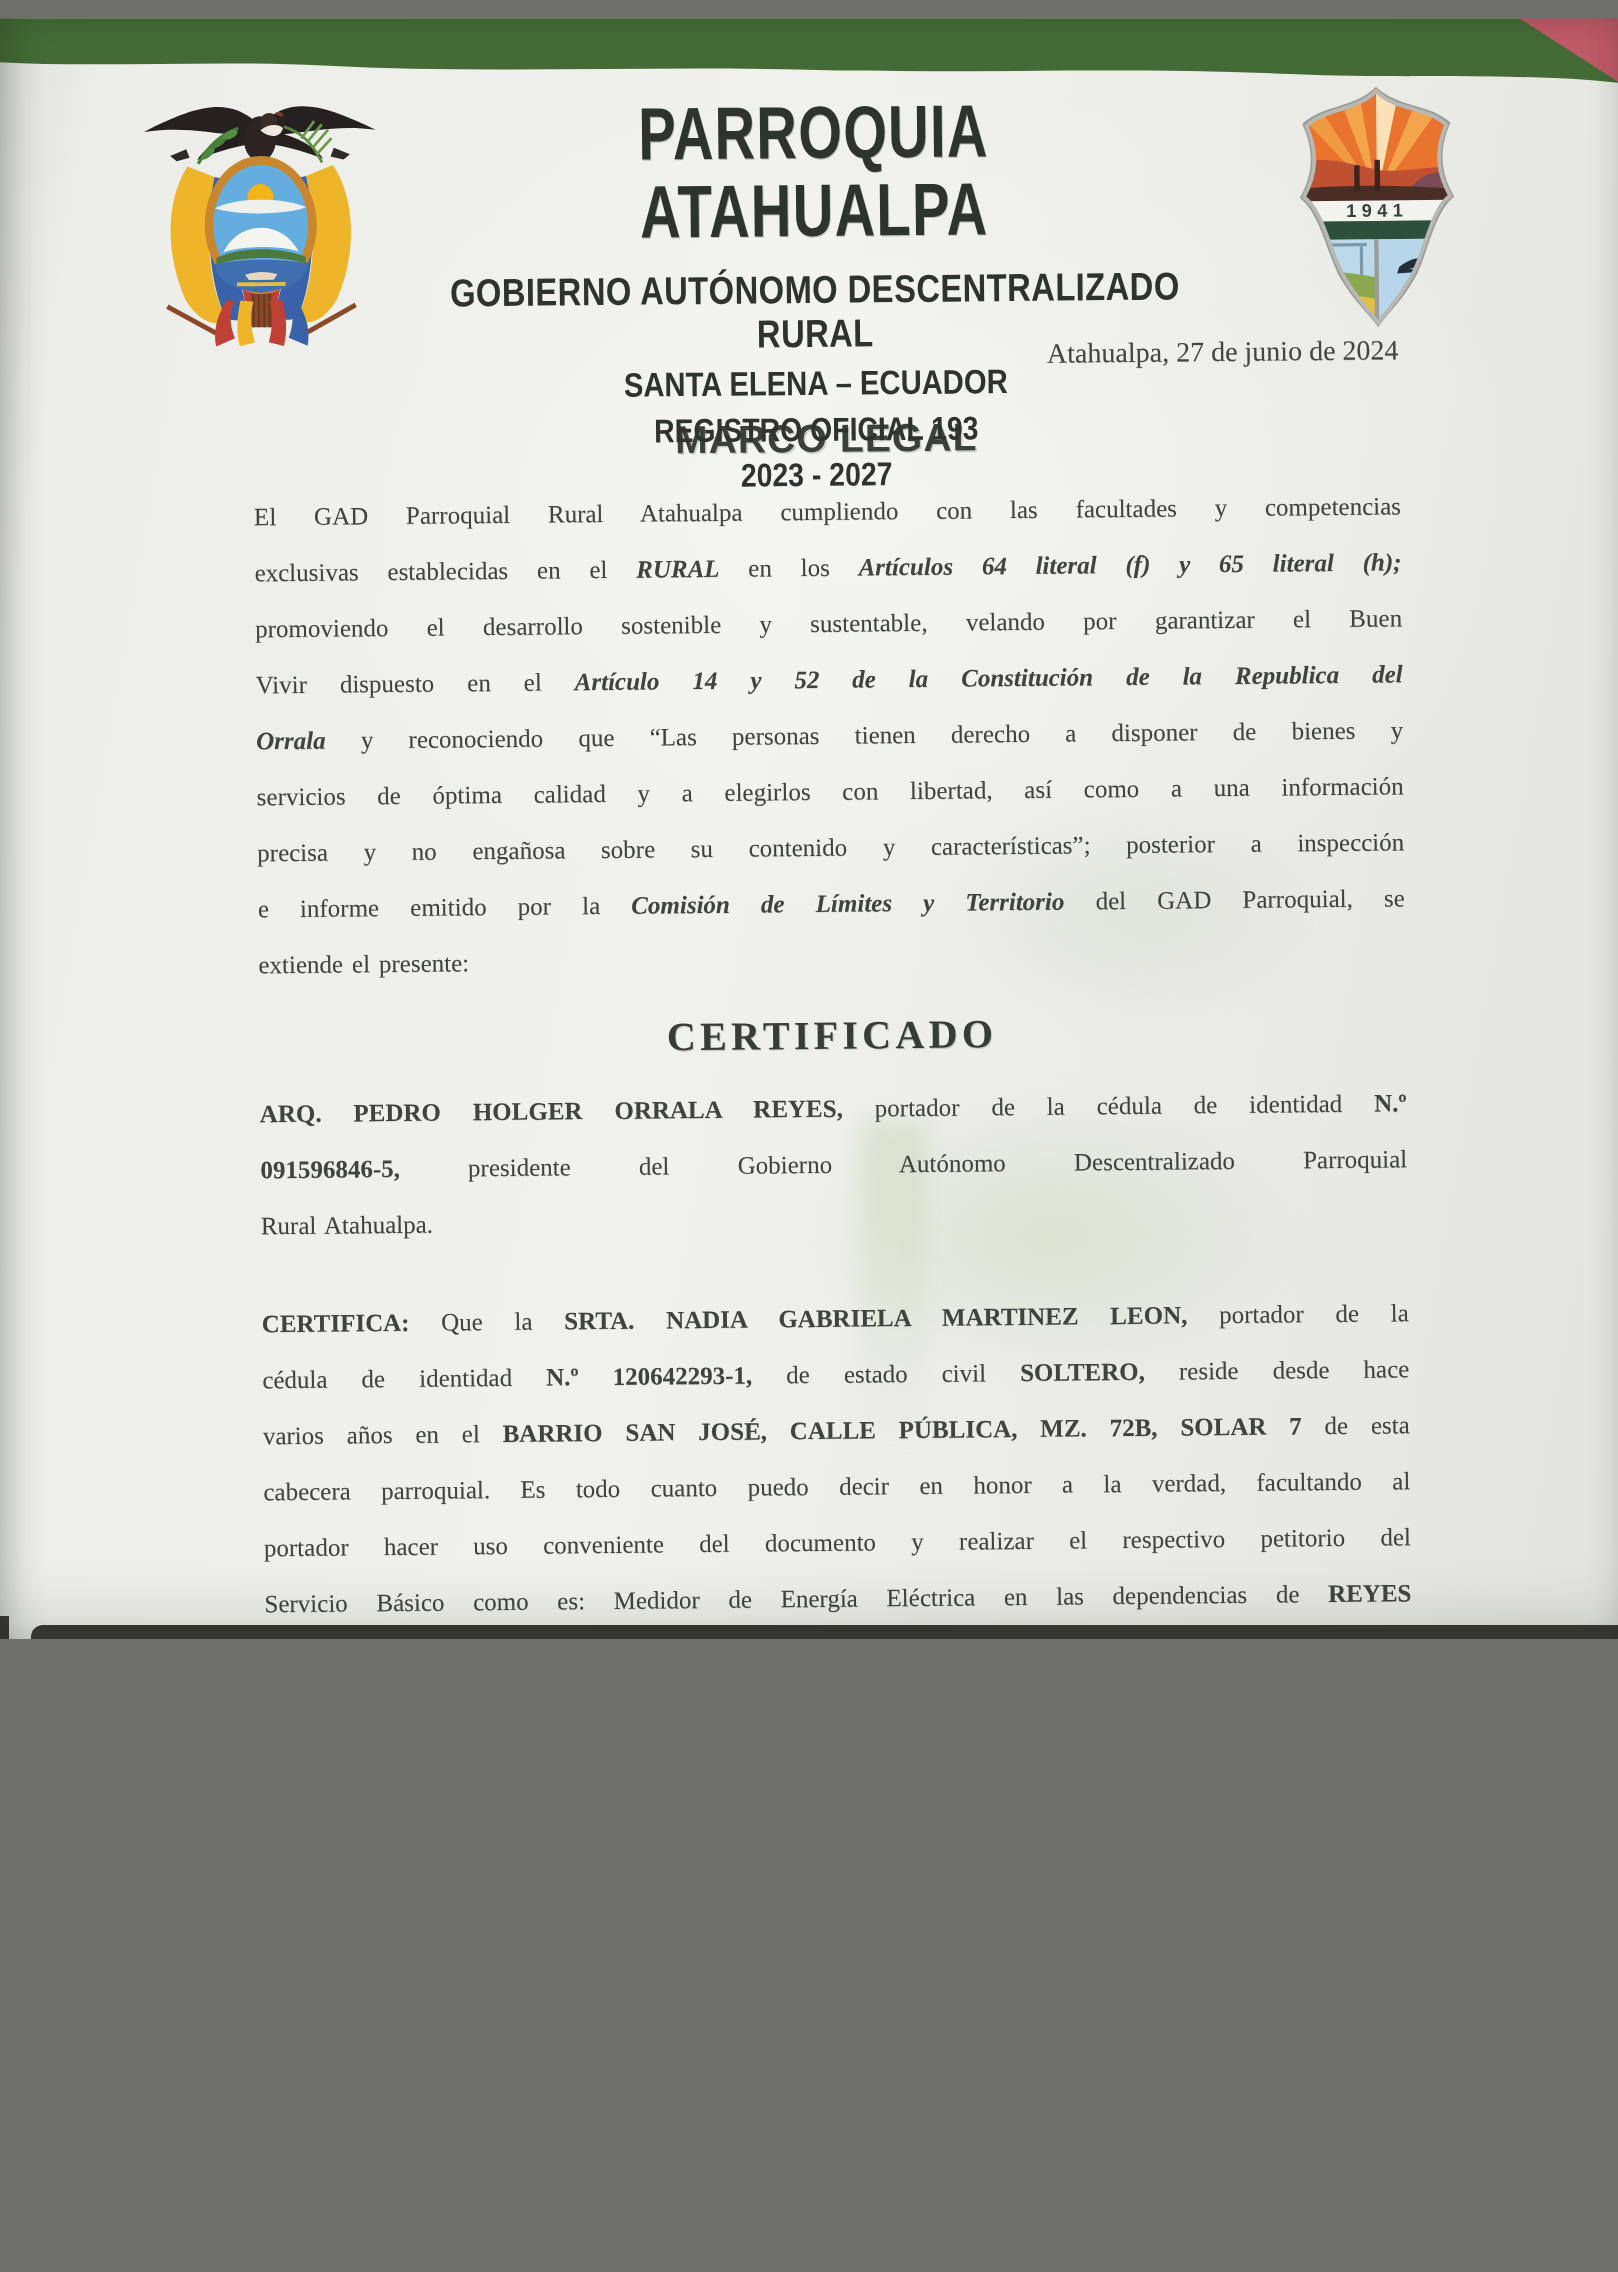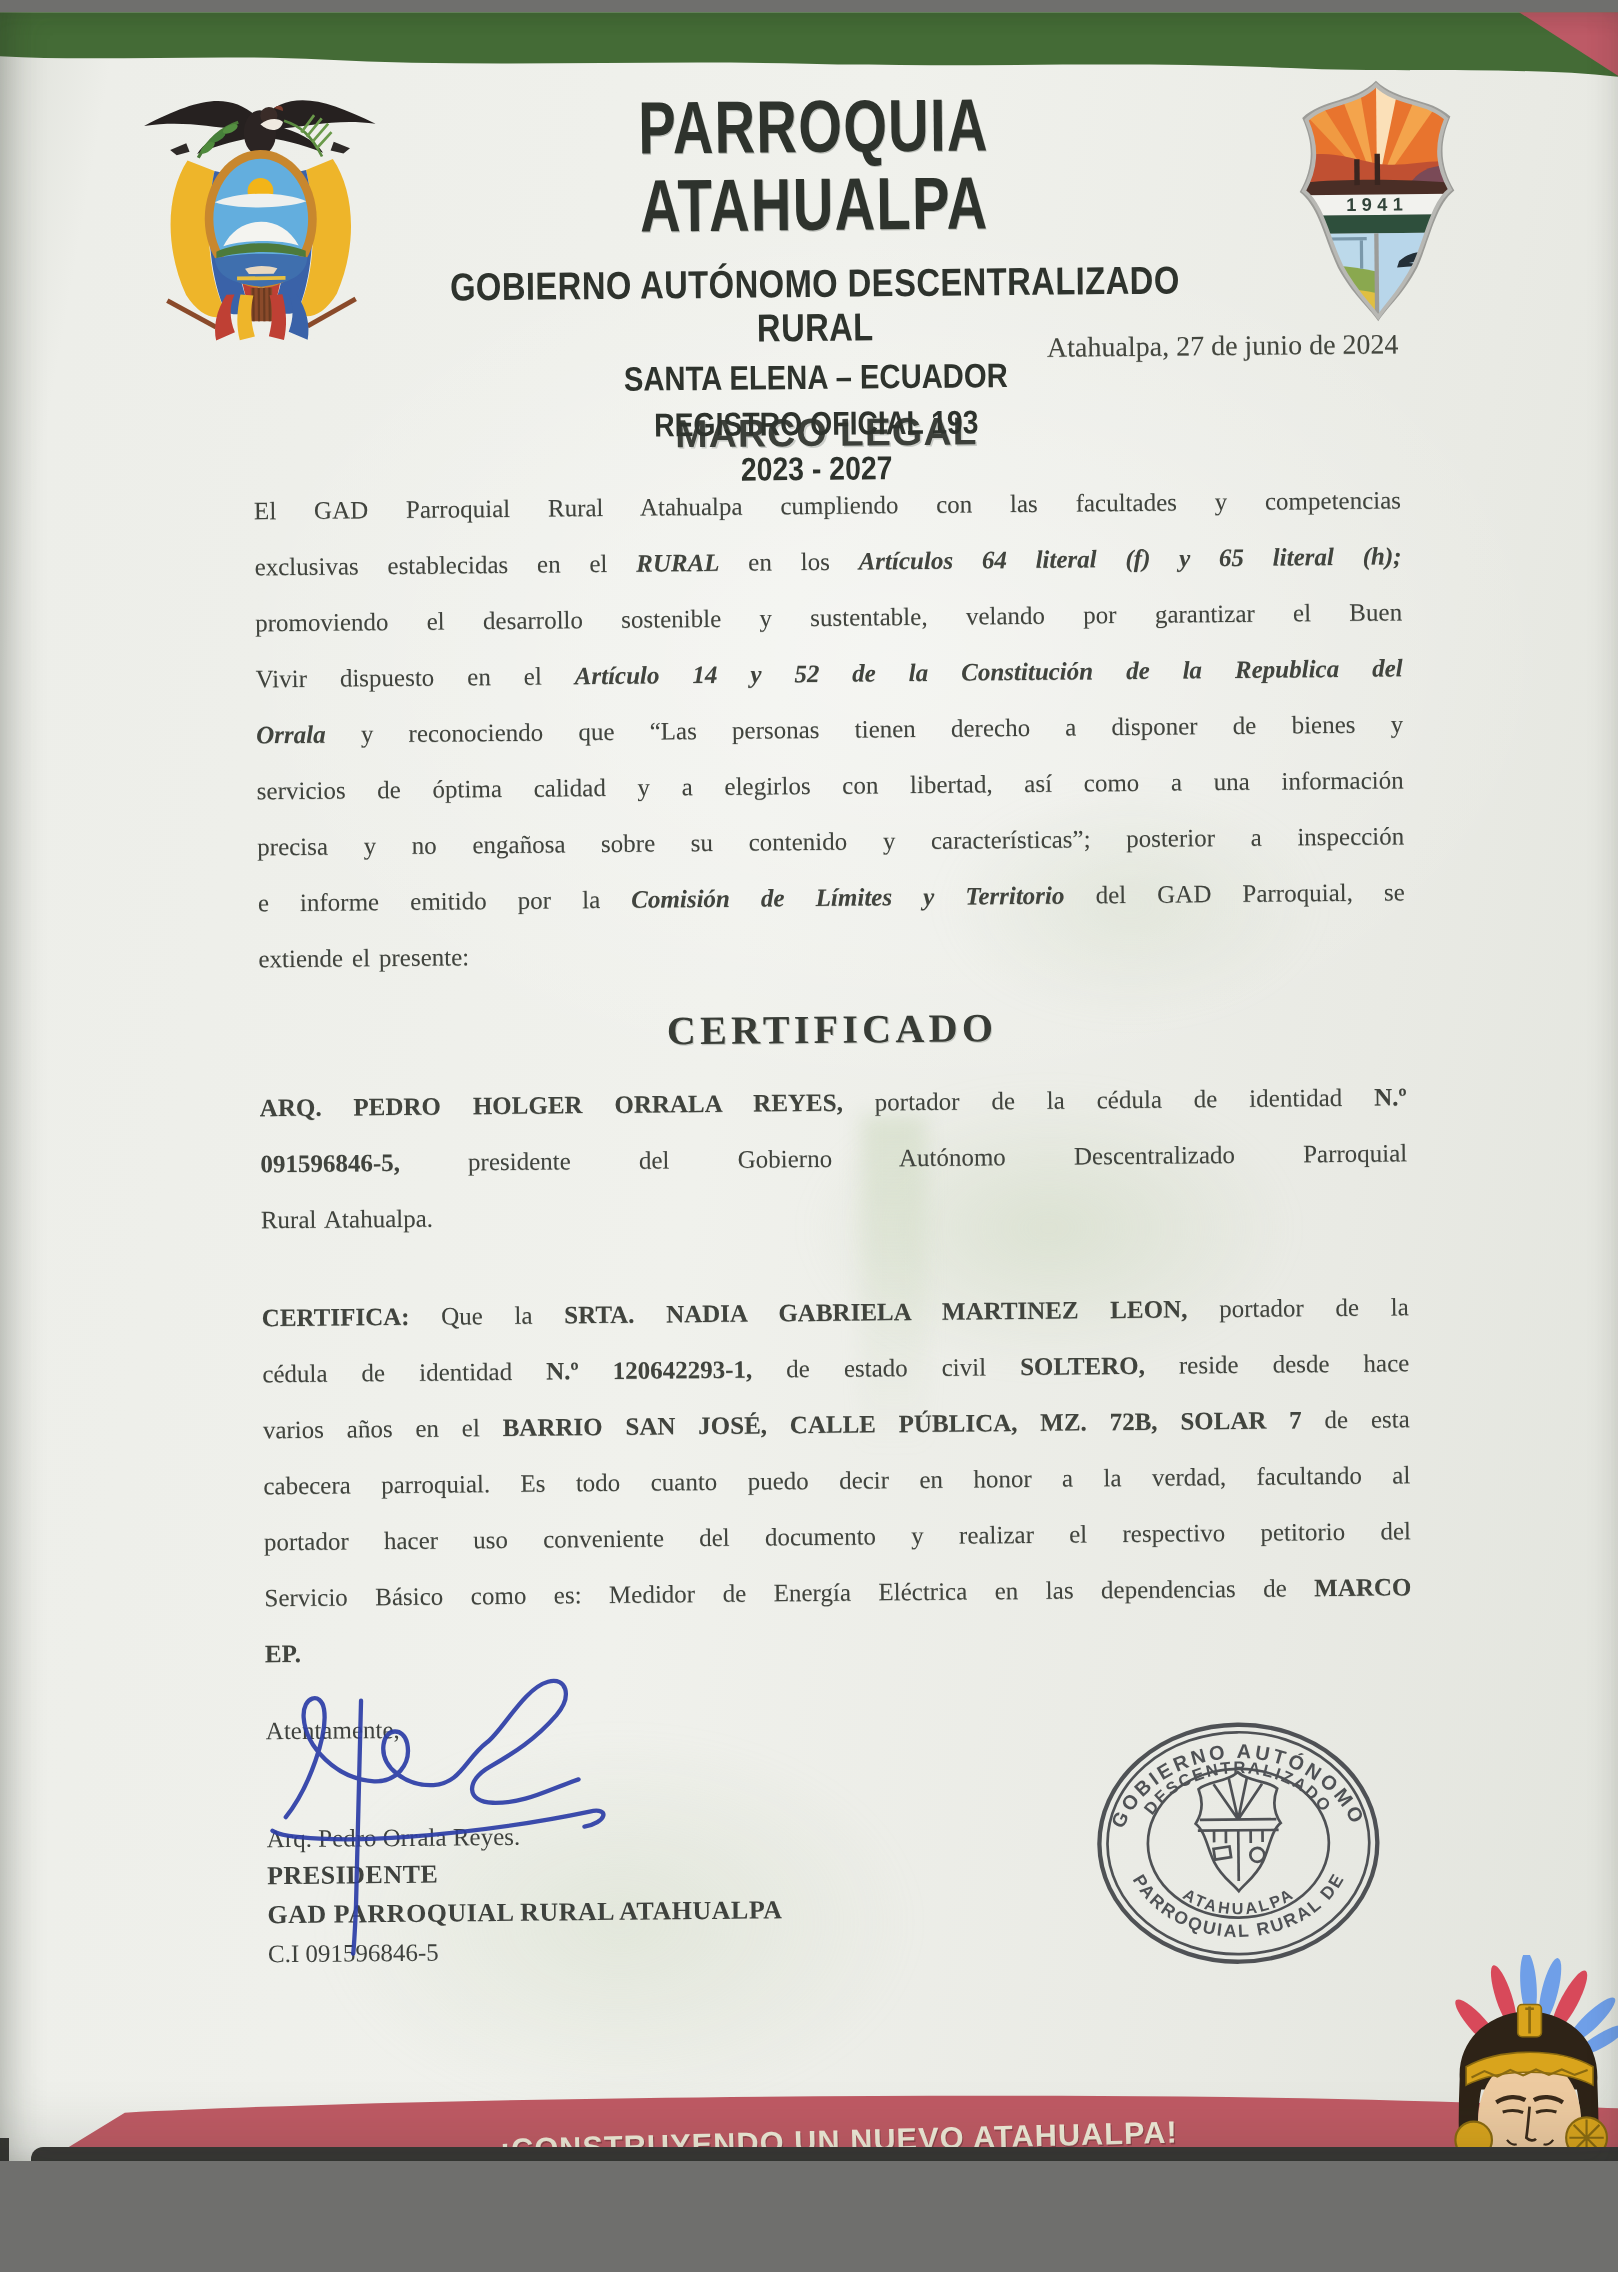--- a/index.html
+++ b/index.html
@@ -1,17 +1,17 @@
 <!DOCTYPE html>
 <html style="font-size:8.6px"><head>
 <meta charset="utf-8">
 <style>
   html,body{margin:0;padding:0;background:#6f6f6d;}
   .page{
-    position:relative;width:1618px;height:2149px;margin:12px auto;overflow:hidden;
+    position:relative;width:1618px;height:1621px;margin:18px auto;overflow:hidden;
     background:
       radial-gradient(968px 646px at 55% 30%, rgba(255,255,255,0.35), rgba(255,255,255,0) 70%),
       linear-gradient(100deg, #dddfd8 0%, #edeee9 6%, #f0f1ec 45%, #e9eae4 78%, #e2e4dd 100%);
     font-family:"Liberation Serif", serif;color:#3f423e;
   }
   .page::before{content:"";position:absolute;inset:0;pointer-events:none;z-index:40;
     box-shadow: inset 26px 0 38px -19px rgba(40,45,38,0.30),
                 inset -14px 0 32px -16px rgba(40,45,38,0.14),
                 inset 0 -48px 65px -32px rgba(40,45,38,0.18),
                 inset 0 16px 27px -16px rgba(40,45,38,0.10);}
@@ -199,21 +199,21 @@
         <div class="tline"><span class="b">ARQ. PEDRO HOLGER ORRALA REYES,</span><span> portador de la cédula de identidad </span><span class="b">N.º</span></div>
         <div class="tline"><span class="b">091596846-5,</span><span> presidente del Gobierno Autónomo Descentralizado Parroquial</span></div>
         <div class="tline tlast"><span>Rural Atahualpa.</span></div>
       </div>
     <div class="abs para p3">
         <div class="tline"><span class="b">CERTIFICA:</span><span> Que la </span><span class="b">SRTA. NADIA GABRIELA MARTINEZ LEON,</span><span> portador de la</span></div>
         <div class="tline"><span>cédula de identidad </span><span class="b">N.º 120642293-1,</span><span> de estado civil </span><span class="b">SOLTERO,</span><span> reside desde hace</span></div>
         <div class="tline"><span>varios años en el </span><span class="b">BARRIO SAN JOSÉ, CALLE PÚBLICA, MZ. 72B, SOLAR 7</span><span> de esta</span></div>
         <div class="tline"><span>cabecera parroquial. Es todo cuanto puedo decir en honor a la verdad, facultando al</span></div>
         <div class="tline"><span>portador hacer uso conveniente del documento y realizar el respectivo petitorio del</span></div>
-        <div class="tline"><span>Servicio Básico como es: Medidor de Energía Eléctrica en las dependencias de </span><span class="b">MARCO</span></div>
+        <div class="tline"><span>Servicio Básico como es: Medidor de Energía Eléctrica en las dependencias de </span><span class="b">REYES</span></div>
         <div class="tline tlast"><span class="b">EP.</span></div>
       </div>
 
     <div class="abs salute">Atentamente,</div>
     <div class="abs signame">Arq. Pedro Orrala Reyes.</div>
     <div class="abs sigtitle">PRESIDENTE</div>
     <div class="abs sigorg">GAD PARROQUIAL RURAL ATAHUALPA</div>
     <div class="abs sigid">C.I 091596846-5</div>
 
     <svg class="abs sigwrap" width="409" height="312" viewBox="0 0 760 580">

